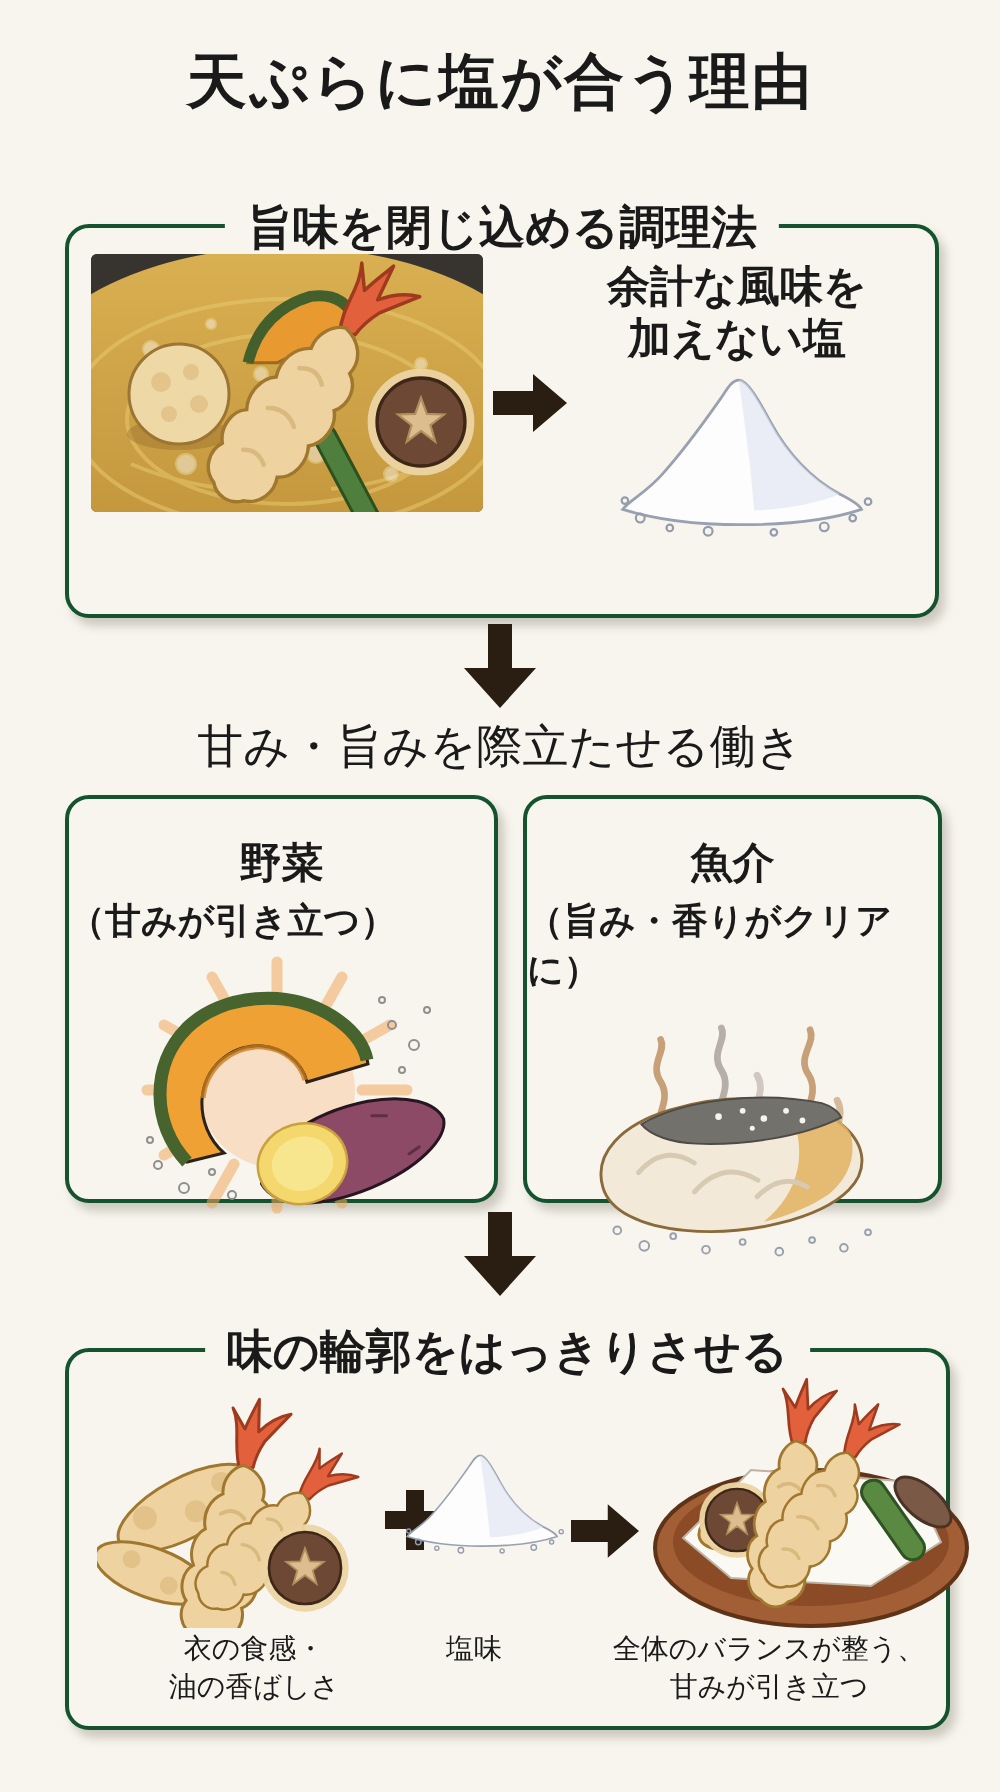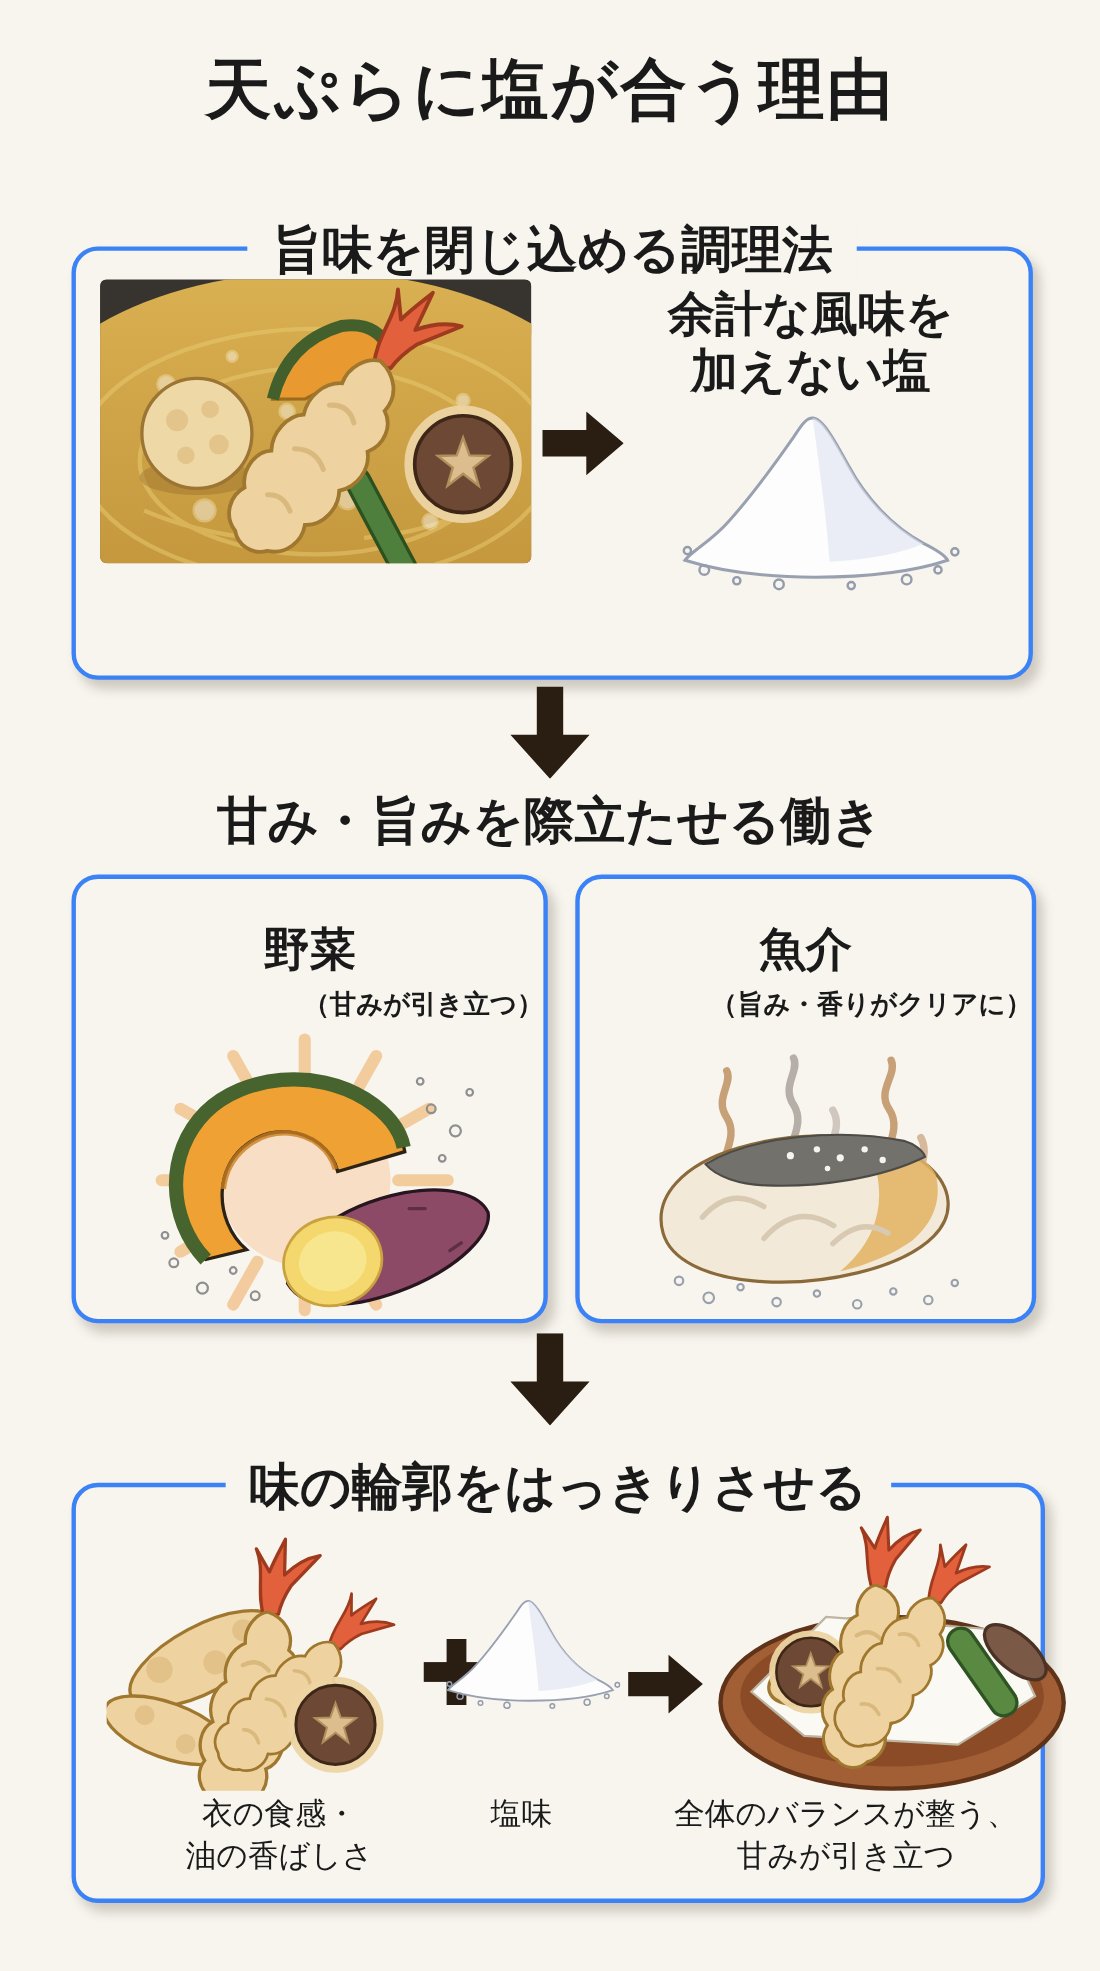--- a/index.html
+++ b/index.html
@@ -7,46 +7,46 @@
     position:relative; width:1000px; height:1792px;
     background:#f7f5ee; color:#1a1a1a;
     font-family:"Liberation Sans", sans-serif;
     overflow:hidden; margin:0 auto;
   }
   .title {
     position:absolute; top:42px; left:0; width:100%;
     text-align:center; font-size:60px; font-weight:700; letter-spacing:2px;
   }
   .box {
-    position:absolute; border:4px solid #3b82f6; border-radius:24px;
+    position:absolute; border:4px solid #14532d; border-radius:24px;
     background:#f7f5ee; box-shadow:6px 8px 10px rgba(110,100,85,0.30);
   }
   .overlap-header {
     position:absolute; top:-29px; left:50%; transform:translateX(-50%);
     background:#f7f5ee; padding:0 22px; white-space:nowrap;
     font-size:46px; line-height:56px; font-weight:700;
   }
   .plain-header {
     position:absolute; left:0; width:100%; text-align:center;
-    font-size:46px; font-weight:700;
+    font-size:46px; font-weight:400;
   }
   .box1 { left:65px; top:224px; width:866px; height:386px; }
   .card1 { left:65px;  top:795px; width:425px; height:400px; }
   .card2 { left:523px; top:795px; width:411px; height:400px; }
   .box3 { left:65px; top:1348px; width:877px; height:374px; }
 
   .abs { position:absolute; }
   .flow-arrow { position:absolute; left:50%; transform:translateX(-50%); }
 
   .salt-caption {
     position:absolute; left:478px; top:32px; width:380px;
     text-align:center; font-size:43px; line-height:52px; font-weight:700;
   }
   .card-title { text-align:center; font-size:42px; font-weight:700; margin-top:36px; }
-  .card-sub   { text-align:right; font-size:24px; font-weight:700; margin-top:6px; }
+  .card-sub   { text-align:left; font-size:36px; font-weight:700; margin-top:6px; }
   .card-art   { display:block; margin:4px auto 0 auto; }
 
   .b3-label {
     position:absolute; text-align:center;
     font-size:28px; line-height:38px; font-weight:400;
   }
   svg { display:block; }
 </style>
 </head>
 <body>

